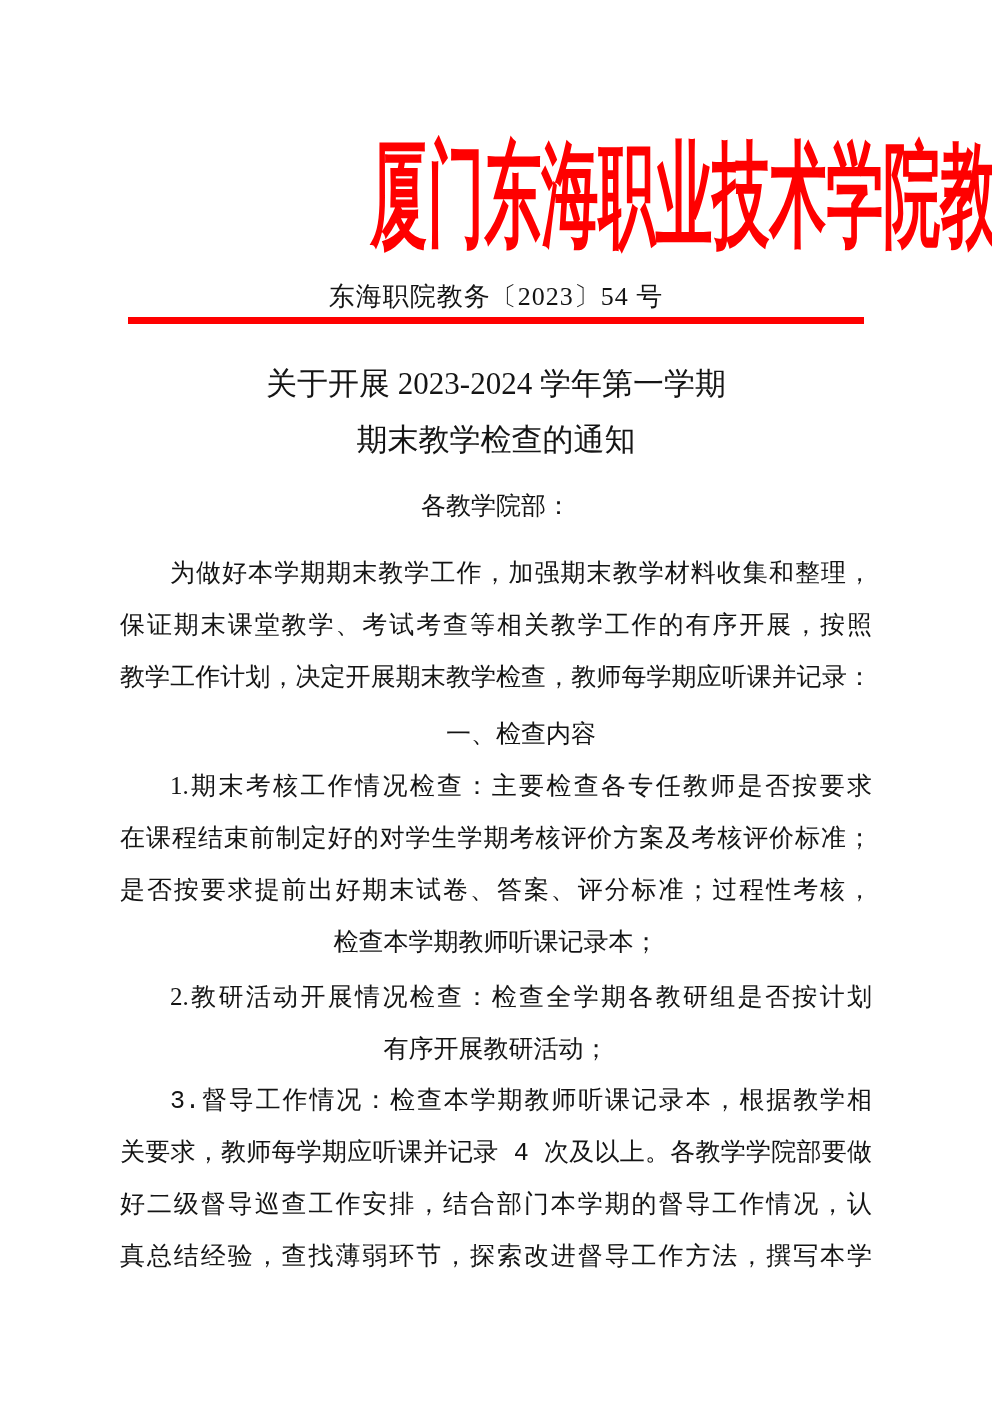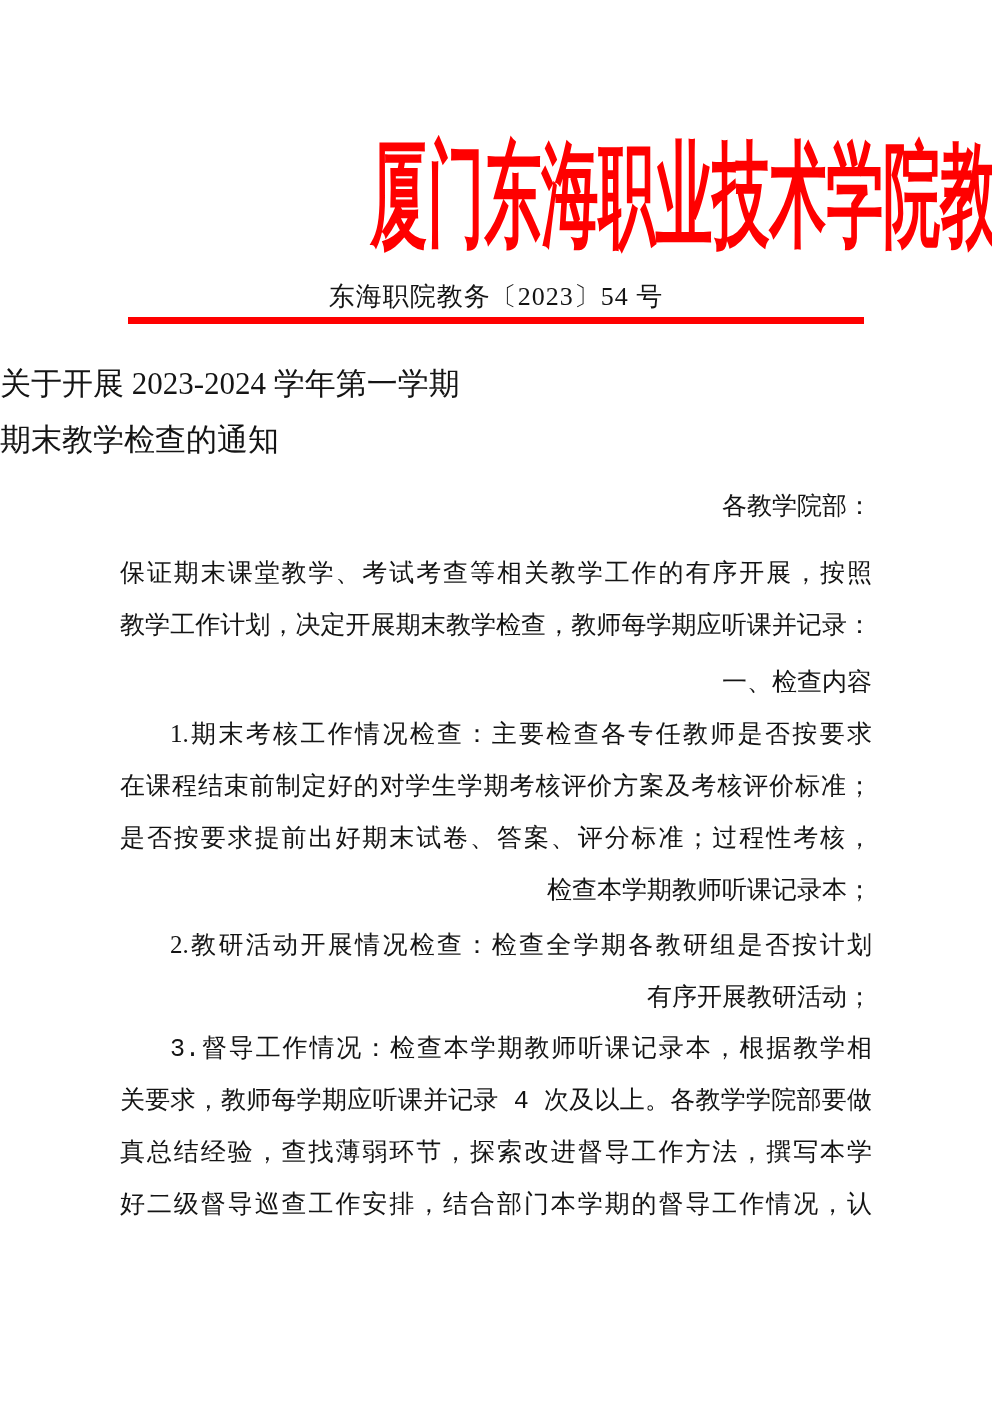--- a/index.html
+++ b/index.html
@@ -45,42 +45,42 @@
   }
   
   .red-line {
     width: 736px;
     height: 7px;
     margin: 3px auto 0 auto;
   }
   
   .doc-title {
     margin-top: 32px;
-    text-align: left;
+    text-align: center;
     font-size: 31px;
     line-height: 56px;
     font-weight: normal;
     color: #141414;
   }
   
   .body-text {
     width: 752px;
     margin: 12px auto 0 auto;
     font-size: 25px;
     line-height: 52px;
     color: #141414;
   }
   .para { margin: 0; }
   
   .body-text .para:nth-child(2) { margin-top: 15px; }
   .body-text .para:nth-child(3) { margin-top: 5px; }
   .body-text .para:nth-child(5) { margin-top: 3px; font-family: Liberation Serif, serif; }
   .body-text .para:nth-child(6) { margin-top: 1px; font-family: Liberation Mono, monospace; }
 
-  .line { text-align: right; }
+  .line { text-align: center; }
   .line.fill {
     text-align: justify;
     text-align-last: justify;
     text-justify: inter-character;
   }
   .line.indent { text-indent: 2em; }
 </style>
 </head>
 <body>
 
@@ -97,37 +97,38 @@
   <div class="doc-title">
     <div>关于开展 2023-2024 学年第一学期</div>
     <div>期末教学检查的通知</div>
   </div>
 
   <div class="body-text" id="body-container">
       <div class="para">
         <div class="line">各教学院部：</div>
       </div>
       <div class="para">
+        <div class="line fill indent">为做好本学期期末教学工作，加强期末教学材料收集和整理，</div>
         <div class="line fill">保证期末课堂教学、考试考查等相关教学工作的有序开展，按照</div>
         <div class="line fill">教学工作计划，决定开展期末教学检查，教师每学期应听课并记录：</div>
       </div>
       <div class="para">
         <div class="line indent">一、检查内容</div>
       </div>
       <div class="para">
         <div class="line fill indent">1.期末考核工作情况检查：主要检查各专任教师是否按要求</div>
         <div class="line fill">在课程结束前制定好的对学生学期考核评价方案及考核评价标准；</div>
         <div class="line fill">是否按要求提前出好期末试卷、答案、评分标准；过程性考核，</div>
         <div class="line">检查本学期教师听课记录本；</div>
       </div>
       <div class="para">
         <div class="line fill indent">2.教研活动开展情况检查：检查全学期各教研组是否按计划</div>
         <div class="line">有序开展教研活动；</div>
       </div>
       <div class="para">
         <div class="line fill indent">3.督导工作情况：检查本学期教师听课记录本，根据教学相</div>
         <div class="line fill">关要求，教师每学期应听课并记录 4 次及以上。各教学学院部要做</div>
+        <div class="line fill">好二级督导巡查工作安排，结合部门本学期的督导工作情况，认</div>
         <div class="line fill">真总结经验，查找薄弱环节，探索改进督导工作方法，撰写本学</div>
-        <div class="line fill">好二级督导巡查工作安排，结合部门本学期的督导工作情况，认</div>
       </div>
     </div>
 
 </div>
 
 </body></html>

